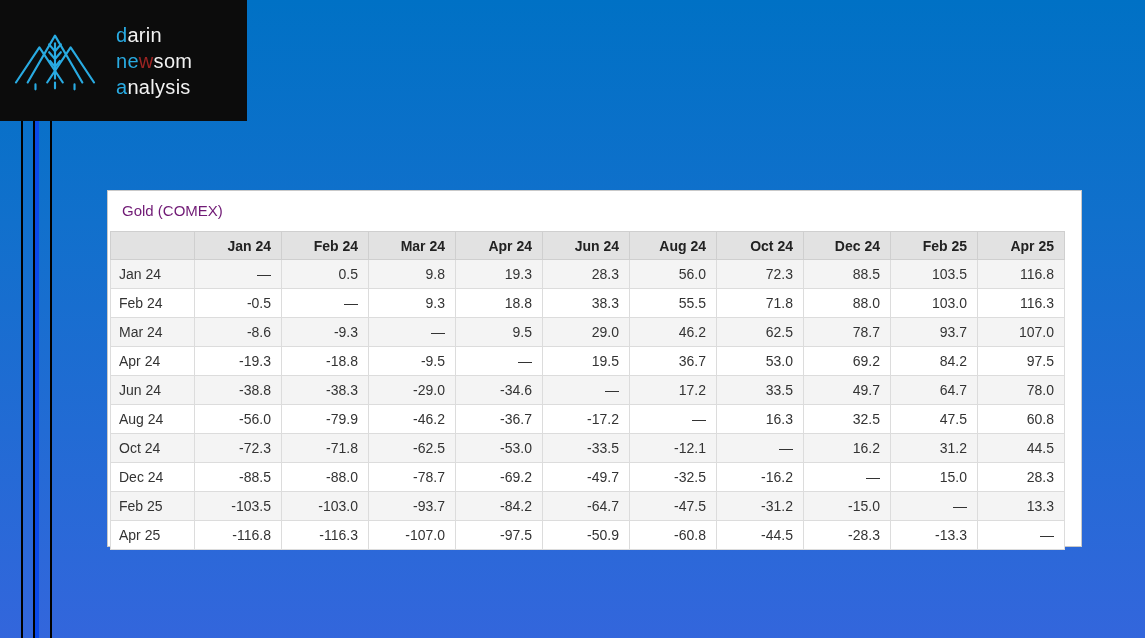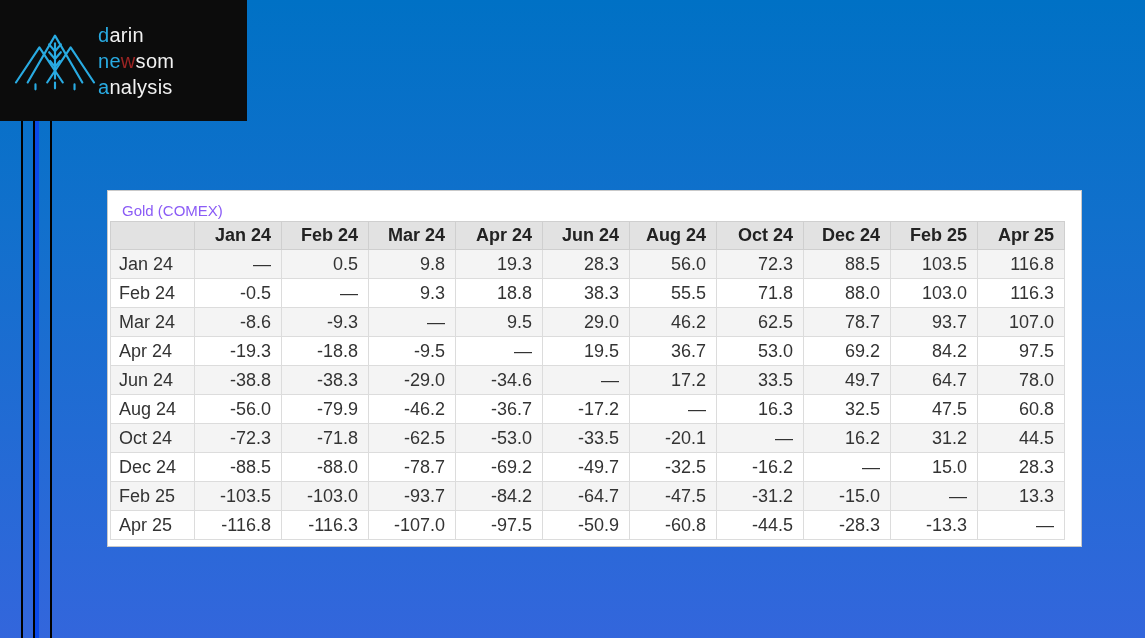--- a/index.html
+++ b/index.html
@@ -9,39 +9,39 @@
   }
   html,body{margin:0;padding:0;}
   body{
     width:1145px;height:638px;position:relative;overflow:hidden;
     background:linear-gradient(180deg,var(--bg-top) 0%,#1170cc 35%,var(--bg-bottom) 100%);
     font-family:"Liberation Sans",sans-serif;
   }
   
   .logo-box{
     position:absolute;left:0;top:0;width:247px;height:121px;background:#0c0c0c;
-    display:flex;align-items:center;gap:2px;padding-left:14px;box-sizing:border-box;
+    display:flex;align-items:center;gap:20px;padding-left:14px;box-sizing:border-box;
   }
   .logo-text{font-size:20px;line-height:26px;color:#f2f2f2;letter-spacing:.3px;}
   .logo-text .accent{color:var(--logo-blue);}
   .logo-text .accent-red{color:var(--logo-red);}
   
   .stripe{position:absolute;top:121px;bottom:0;}
   .stripe.s1{left:21px;width:2px;background:#000;}
   .stripe.s2{left:33px;width:2px;background:#000;}
   .stripe.s3{left:35px;width:4px;background:#0a49e8;}
   .stripe.s4{left:50px;width:2px;background:#000;}
   
   .card{
     position:absolute;left:107px;top:190px;width:975px;height:357px;
     background:#ffffff;border:1px solid #c9c9c9;box-sizing:border-box;
   }
-  .card-title{height:30px;line-height:40px;padding-left:14px;font-size:15px;color:#8b5cf6;}
+  .card-title{height:40px;line-height:40px;padding-left:14px;font-size:15px;color:#701a75;}
   table.spread{
-    border-collapse:collapse;table-layout:fixed;margin-left:2px;width:955px;font-size:18px;
+    border-collapse:collapse;table-layout:fixed;margin-left:2px;width:955px;font-size:14px;
   }
   table.spread col.label-col{width:84px;}
   table.spread thead th{
     background:#e2e2e2;font-weight:bold;color:#222;height:27px;
     text-align:right;padding:0 10px 0 0;border:1px solid #cfcfcf;
   }
   table.spread thead th.corner{border-right:1px solid #cfcfcf;}
   table.spread tbody th{
     text-align:left;font-weight:normal;color:#333;padding:0 0 0 8px;
     border:1px solid #dcdcdc;height:28px;
@@ -181,21 +181,21 @@
           <td class="pos">47.5</td>
           <td class="pos">60.8</td>
         </tr>
         <tr>
           <th>Oct 24</th>
           <td class="neg">-72.3</td>
           <td class="neg">-71.8</td>
           <td class="neg">-62.5</td>
           <td class="neg">-53.0</td>
           <td class="neg">-33.5</td>
-          <td class="neg">-20.1</td>
+          <td class="neg">-12.1</td>
           <td class="dash">—</td>
           <td class="pos">16.2</td>
           <td class="pos">31.2</td>
           <td class="pos">44.5</td>
         </tr>
         <tr>
           <th>Dec 24</th>
           <td class="neg">-88.5</td>
           <td class="neg">-88.0</td>
           <td class="neg">-78.7</td>

